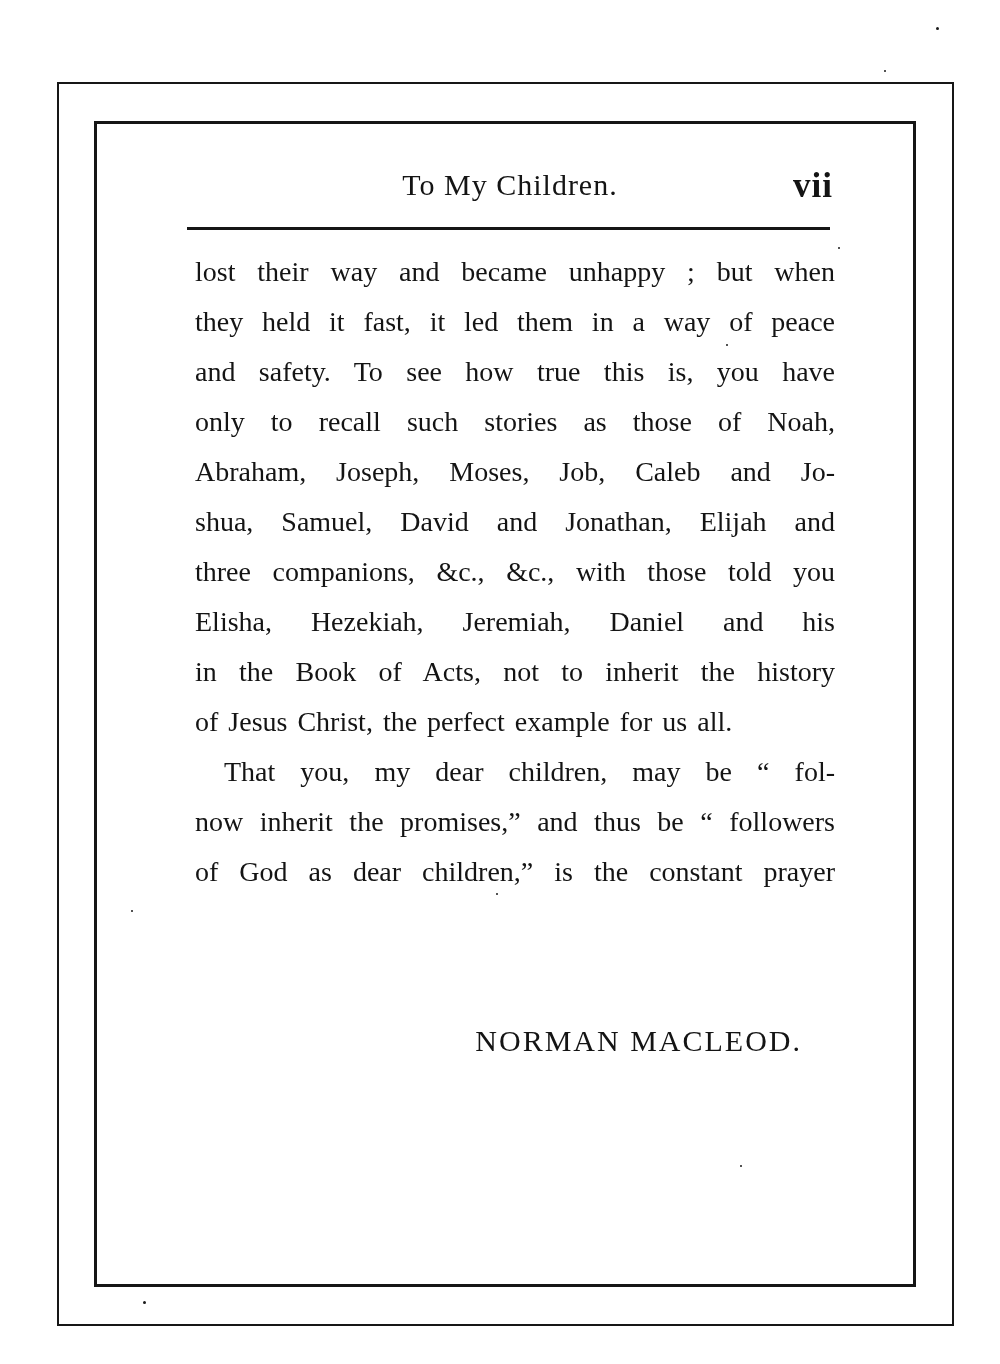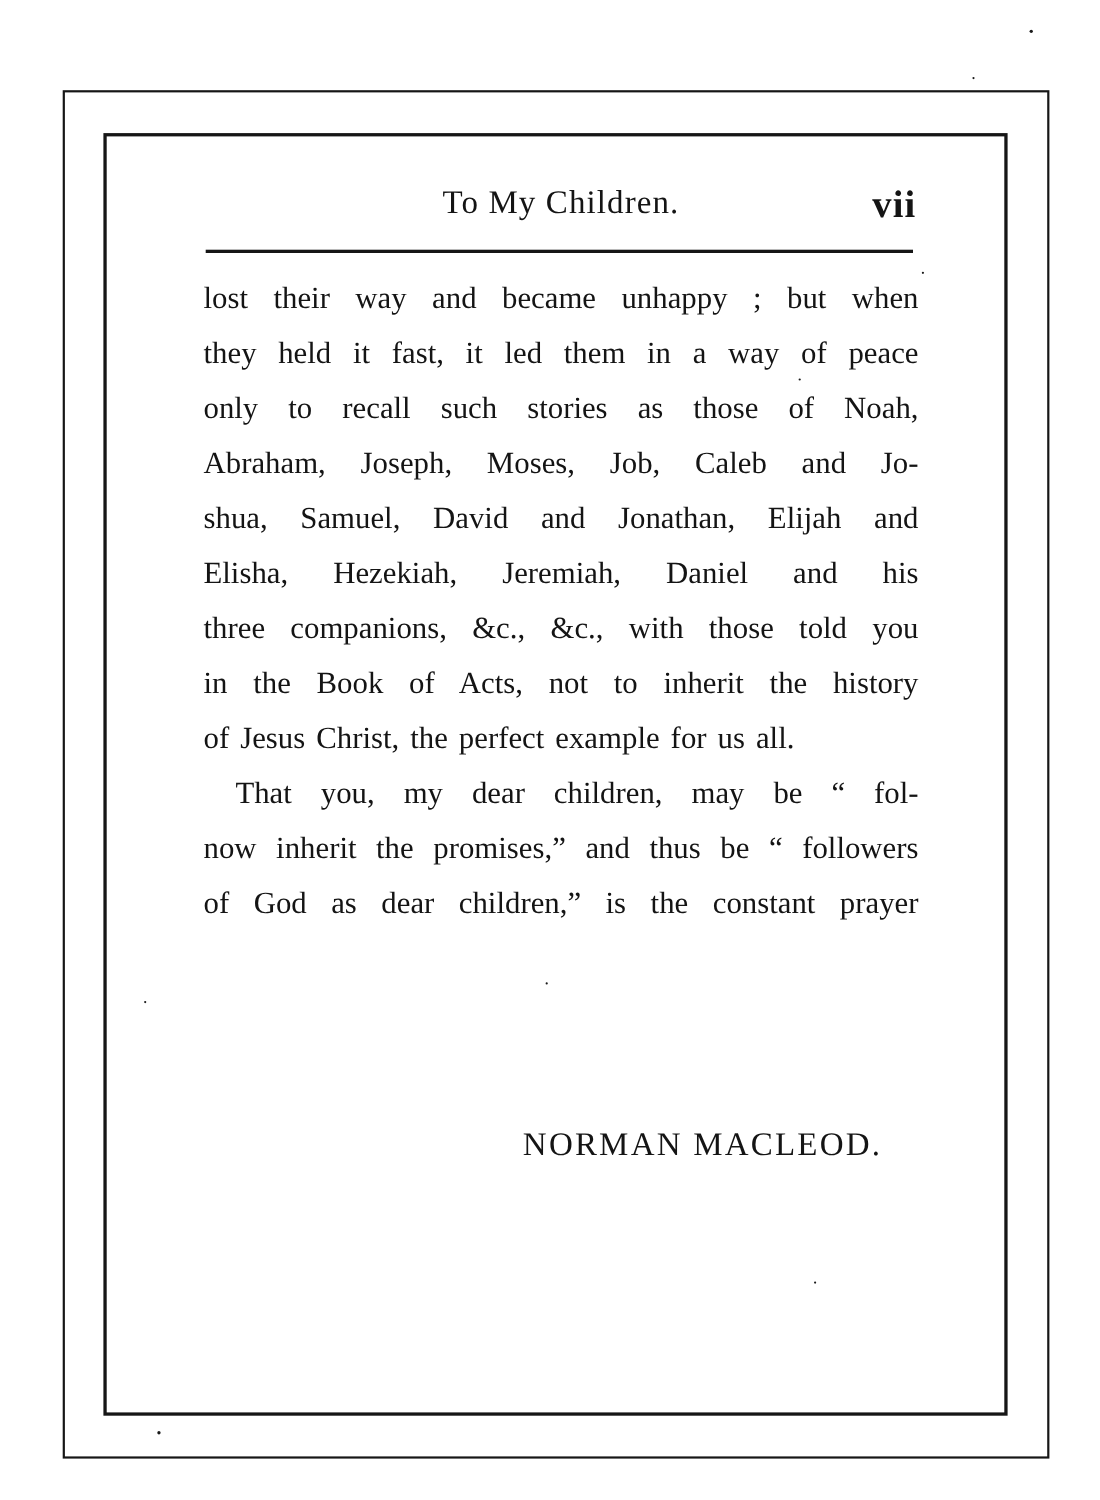--- a/index.html
+++ b/index.html
@@ -61,20 +61,21 @@
     position: absolute;
     top: 247px; left: 0;
     width: 650px;
     font-size: 28px;
     word-spacing: 3px;
   }
   .bl {
     height: 50px;
     line-height: 50px;
     white-space: nowrap;
+    margin-left: 10px;
   }
   .j {
     text-align: justify;
     text-align-last: justify;
   }
   .L {
     text-align: left;
   }
   .ind {
     text-indent: 29px;
@@ -108,25 +109,26 @@
     <div class="title">To My Children.</div>
     <div class="folio">vii</div>
   </div>
 
   <div class="rule"></div>
 
   <div class="bodytext">
     <div>
       <div class="bl j">lost their way and became unhappy ; but when</div>
       <div class="bl j">they held it fast, it led them in a way of peace</div>
+      <div class="bl j">and safety.  To see how true this is, you have</div>
       <div class="bl j">only to recall such stories as those of Noah,</div>
       <div class="bl j">Abraham, Joseph, Moses, Job, Caleb and Jo-</div>
       <div class="bl j">shua, Samuel, David and Jonathan, Elijah and</div>
+      <div class="bl j">three companions, &amp;c., &amp;c., with those told you</div>
       <div class="bl j">Elisha, Hezekiah, Jeremiah, Daniel and his</div>
-      <div class="bl j">three companions, &amp;c., &amp;c., with those told you</div>
       <div class="bl j">in the Book of Acts, not to inherit the history</div>
       <div class="bl L">of Jesus Christ, the perfect example for us all.</div>
     </div>
     <div>
       <div class="bl j ind">That you, my dear children, may be “ fol-</div>
       <div class="bl j">now inherit the promises,” and thus be “ followers</div>
       <div class="bl j">of God as dear children,” is the constant prayer</div>
     </div>
   </div>
 

